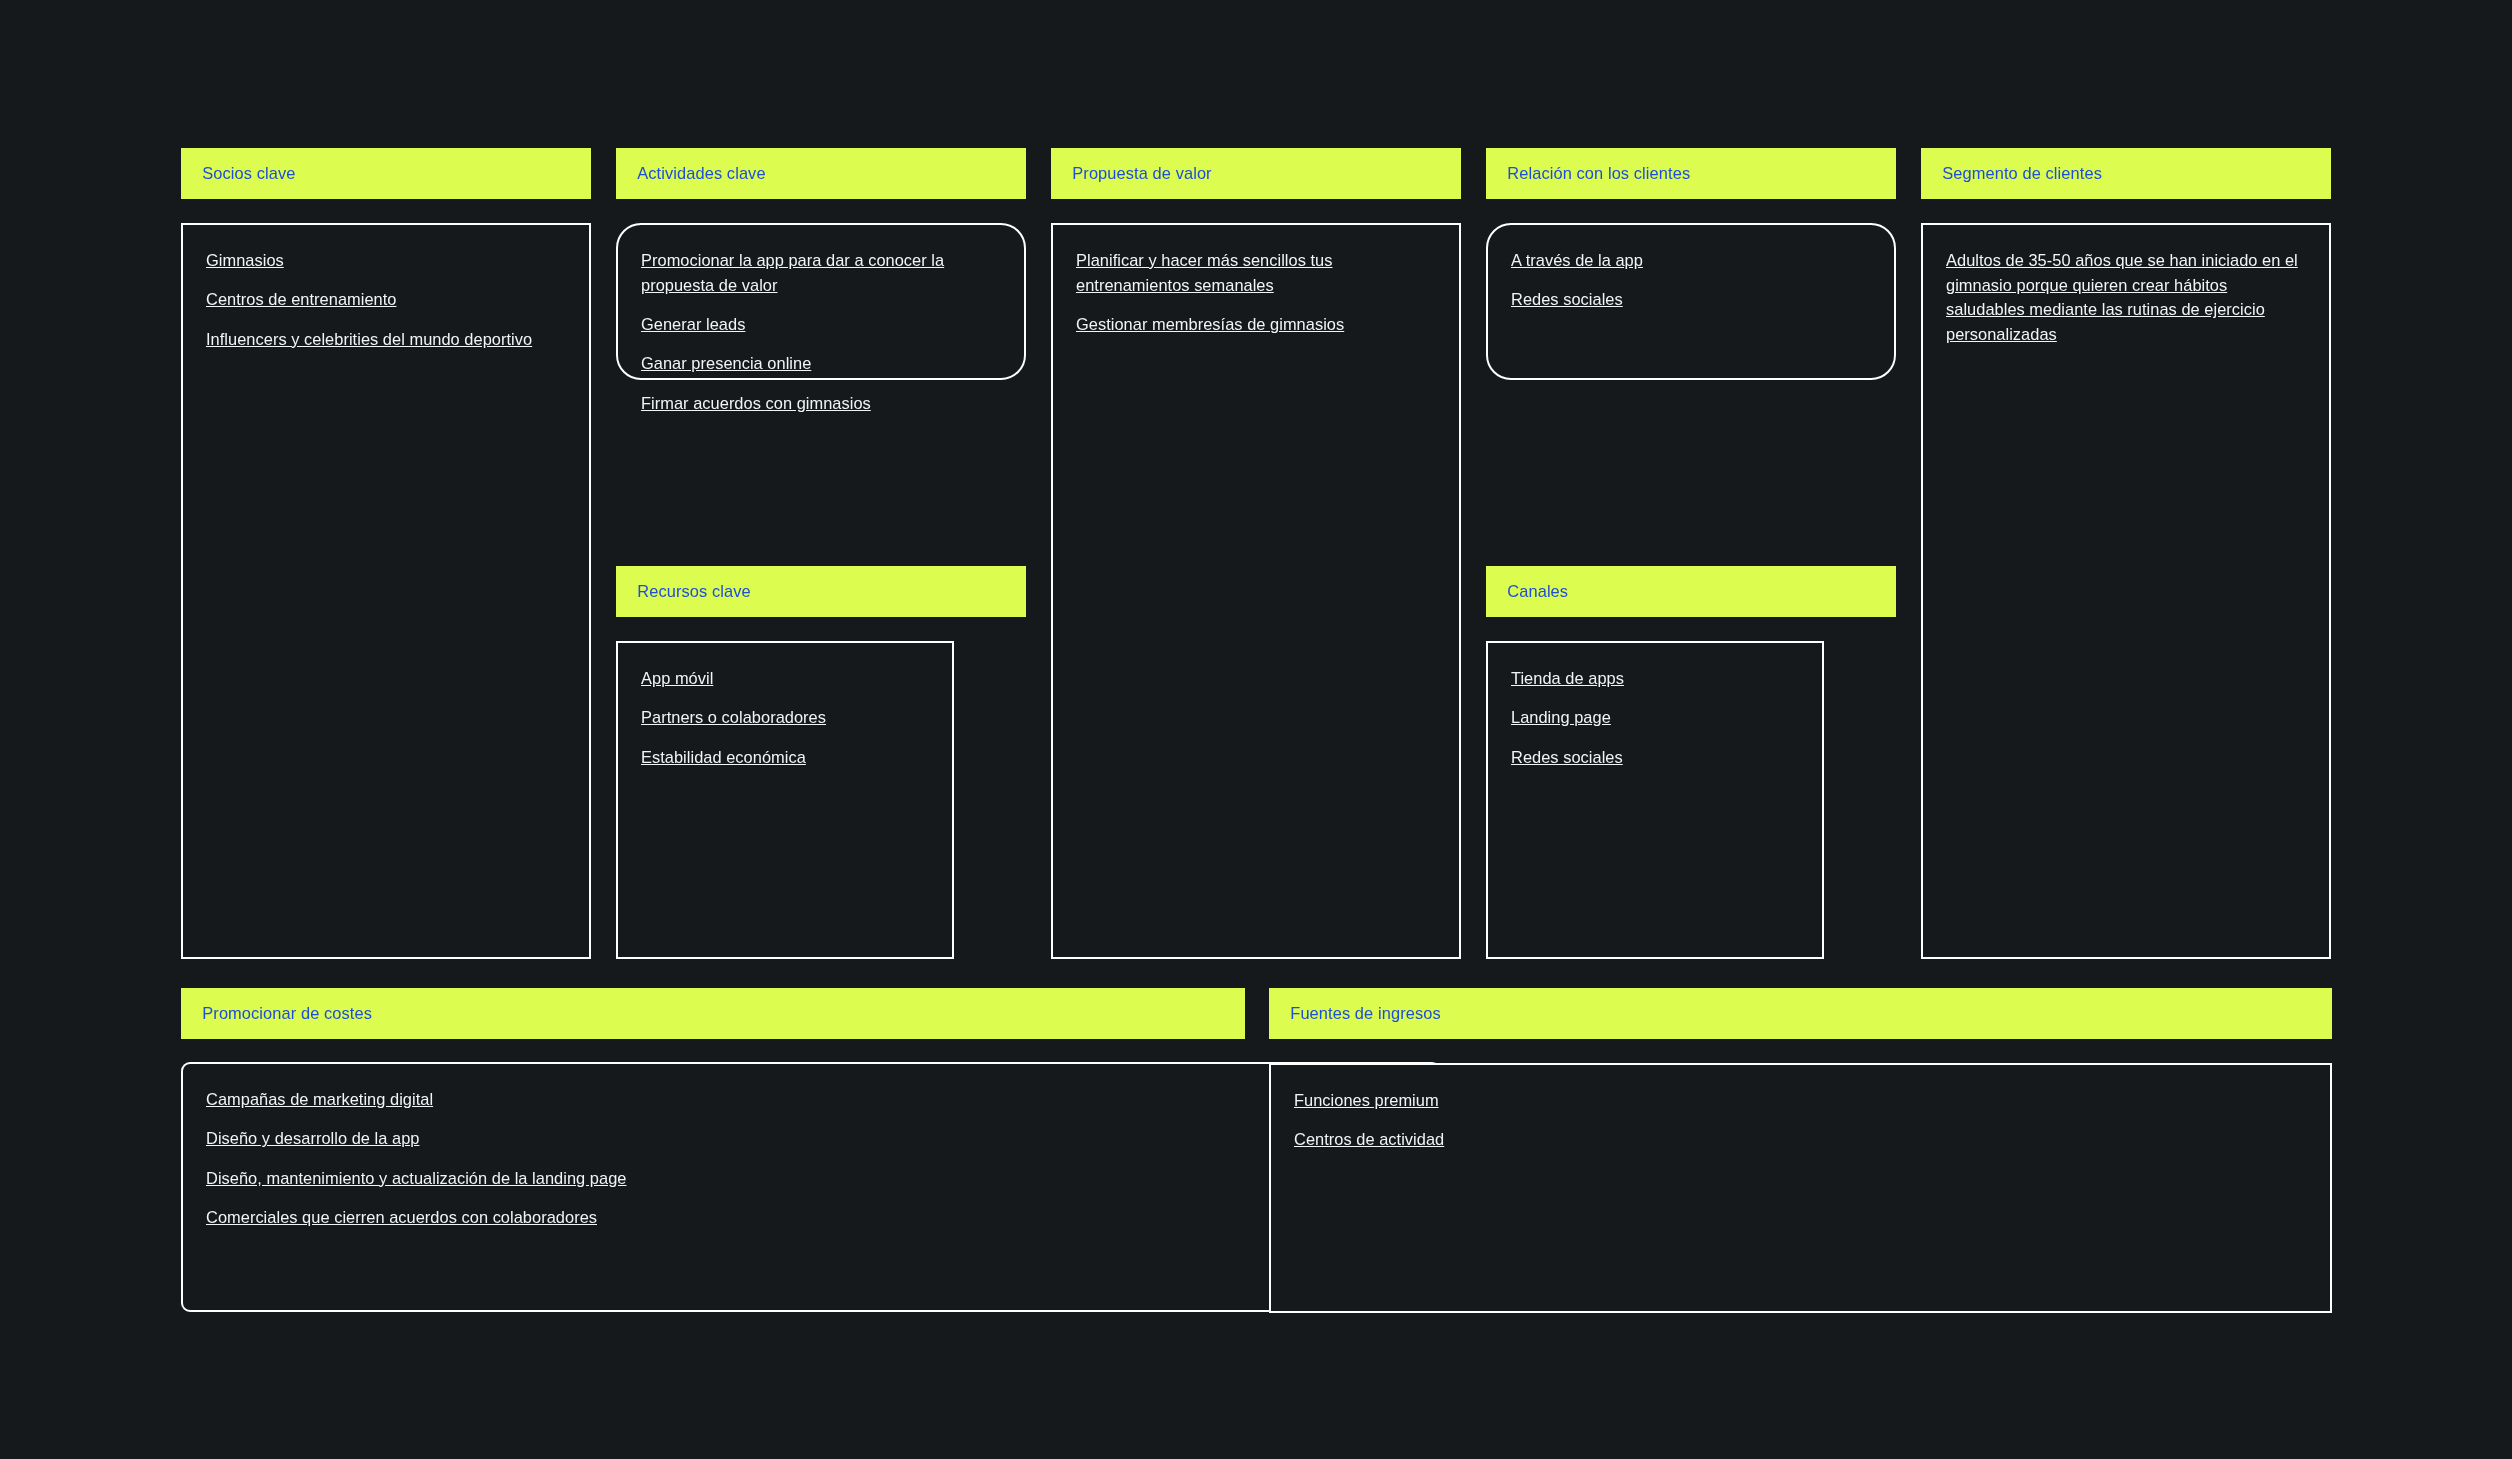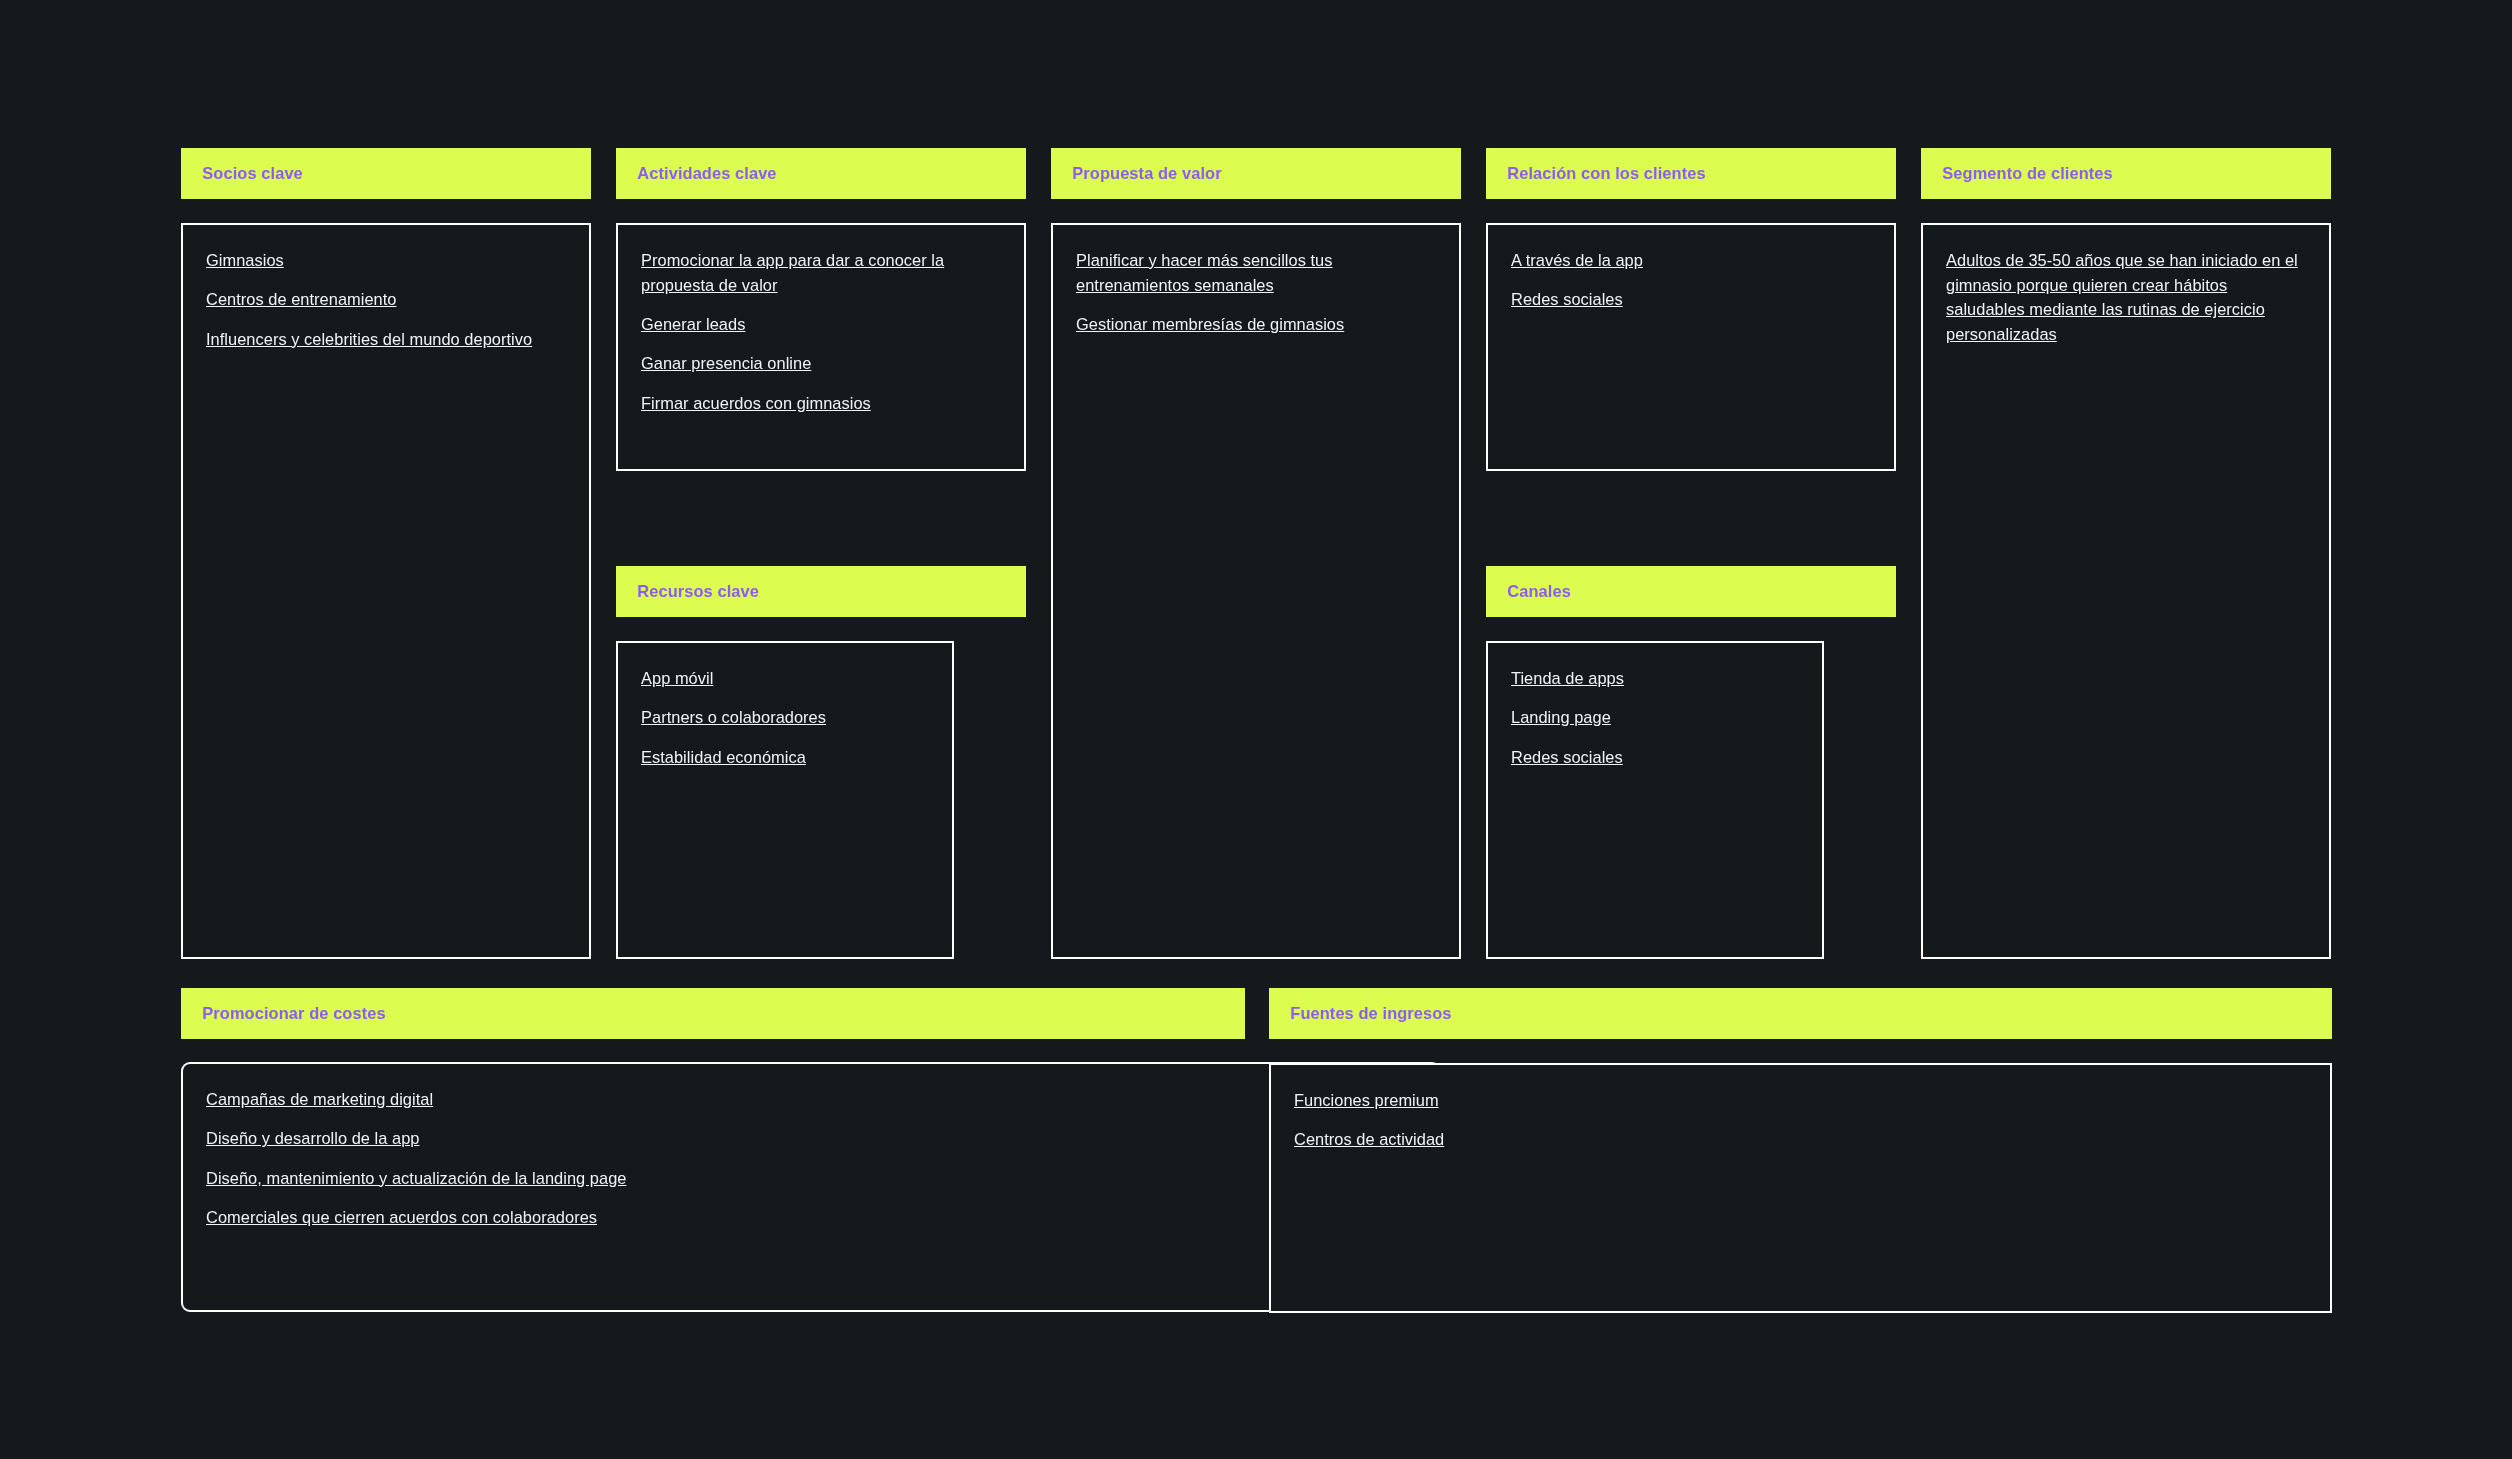--- a/index.html
+++ b/index.html
@@ -33,22 +33,22 @@
     top: 0;
     height: 51px;
     background: #dcfc50;
     box-sizing: border-box;
     display: flex;
     align-items: center;
     padding-left: 21.3px;
   }
   .block-header-label {
     font-size: 16.4px;
-    font-weight: bold;
-    color: #8b5cf6;
+    font-weight: normal;
+    color: #1d4ed8;
     letter-spacing: 0.1px;
     line-height: 1;
     white-space: nowrap;
   }
   .block-body {
     position: absolute;
     left: 0;
     box-sizing: border-box;
     border: 2.5px solid #ffffff;
     background: #15191c;
@@ -80,21 +80,21 @@
   #col-relacion    .block-header,
   #col-segmento    .block-header { width: 410px; }
 
   
   #col-socios    .block-body,
   #col-propuesta .block-body,
   #col-segmento  .block-body { top: 75px; width: 410px; height: 736px; }
 
   
   #col-actividades .block-body,
-  #col-relacion    .block-body { top: 75px; width: 410px; height: 248px; }
+  #col-relacion    .block-body { top: 75px; width: 410px; height: 157px; border-radius: 25px; }
 
   
   #sub-recursos { left: 616px;  top: 566px; width: 410px; }
   #sub-canales  { left: 1486px; top: 566px; width: 410px; }
   #sub-recursos .block-header,
   #sub-canales  .block-header { width: 410px; }
   #sub-recursos .block-body,
   #sub-canales  .block-body { top: 75px; width: 338px; height: 318px; }
 
   

